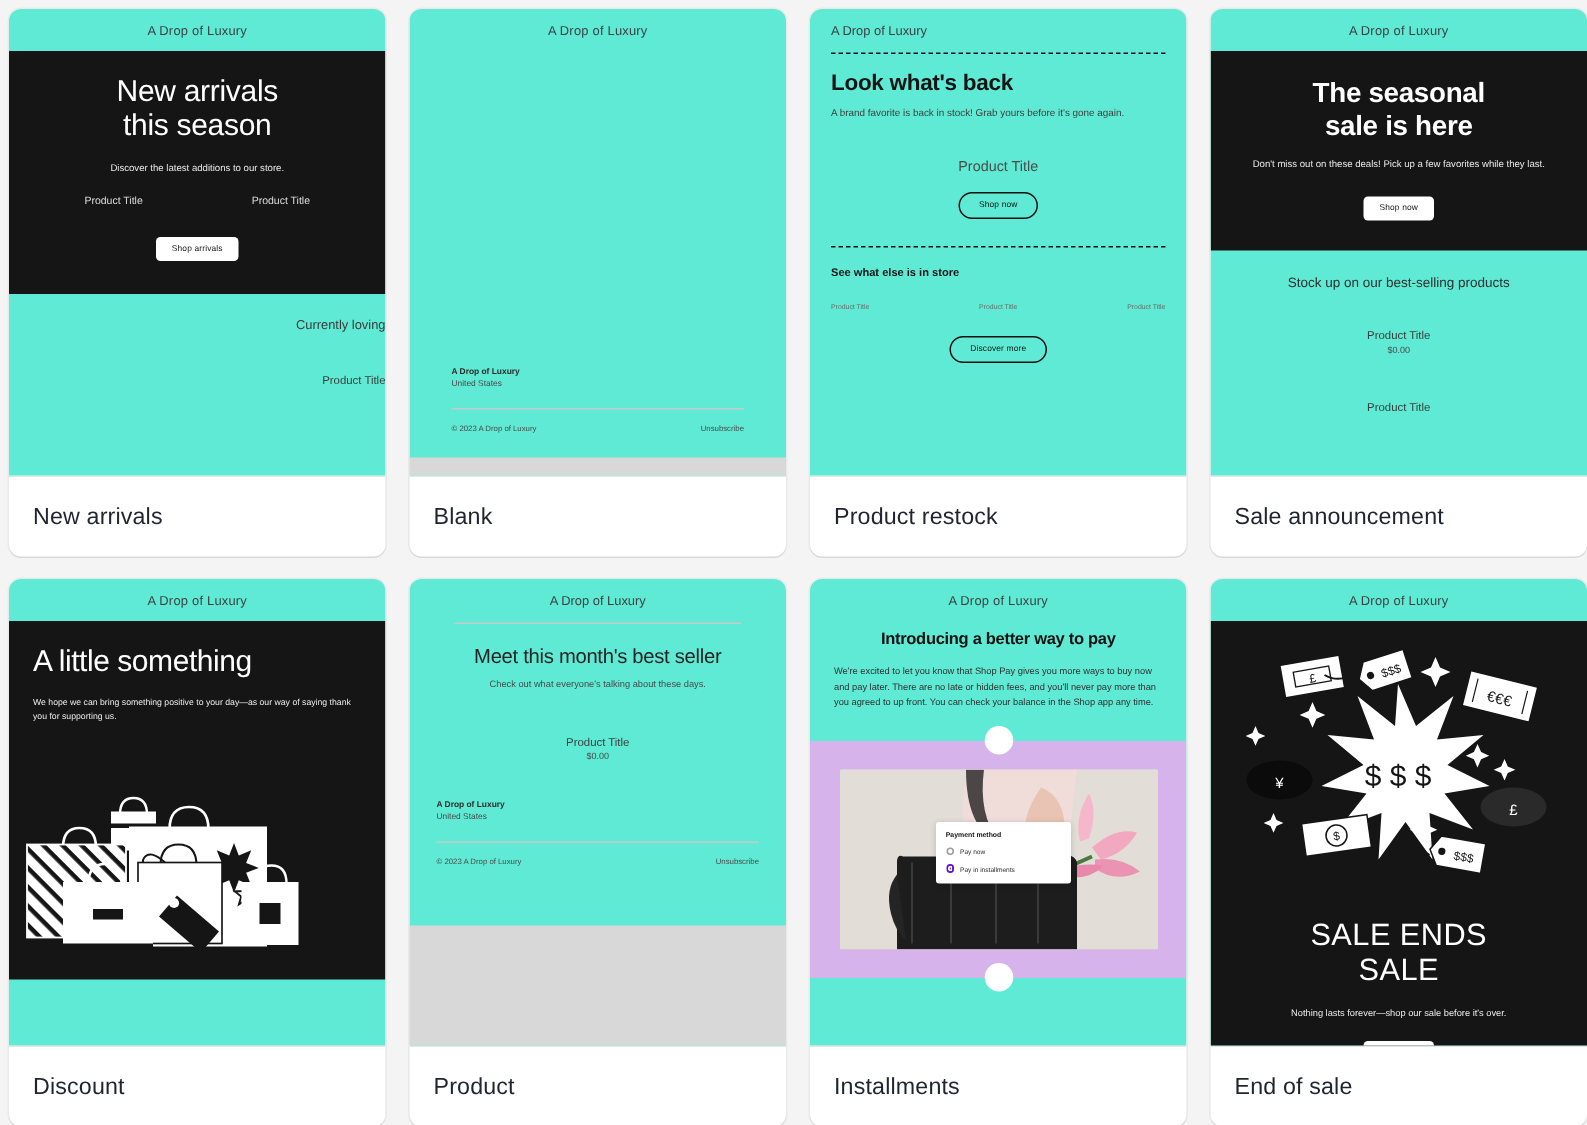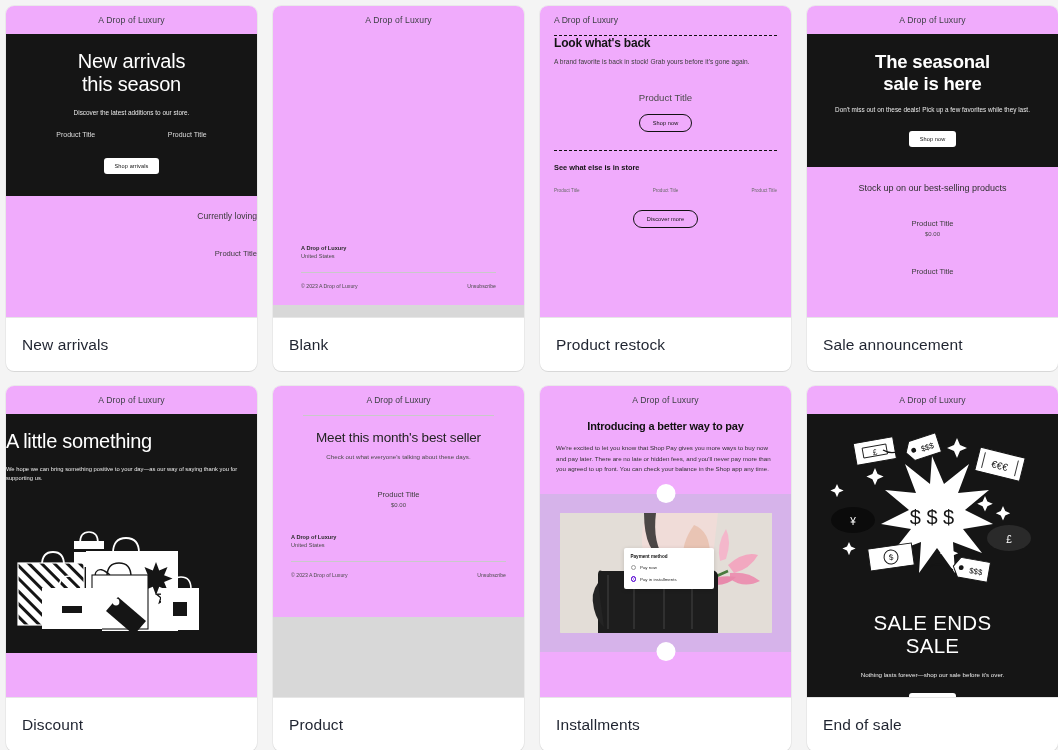--- a/index.html
+++ b/index.html
@@ -20,21 +20,21 @@
     background: #fff;
     border-radius: 8px;
     box-shadow: 0 1px 0 rgba(0,0,0,.07), 0 0 0 1px rgba(0,0,0,.045);
     overflow: hidden;
     display: flex;
     flex-direction: column;
     cursor: pointer;
   }
   .preview {
     height: 311px;
-    background: #f0abfc;
+    background: #5eead4;
     position: relative;
     overflow: hidden;
     flex: none;
   }
   .cardlabel {
     flex: 1;
     border-top: 1px solid #e6e6e6;
     display: flex;
     align-items: center;
     padding: 0 16px;
@@ -113,29 +113,29 @@
   .c1-lower { padding: 15px 0 0; text-align: right; }
   .c1-h { font-size: 8.6px; color: #3a3a3a; }
 
   
   .c2 { display: flex; flex-direction: column; height: 100%; }
   .c2-body { flex: 1; }
   .c2-foot { padding: 0 28px 0; }
 
   
   .c3 { padding: 0 14px; }
-  .c3-h { font-size: 12px; font-weight: 700; color: #141414; letter-spacing: -.2px; }
+  .c3-h { font-size: 15px; font-weight: 700; color: #141414; margin-top: 11px; letter-spacing: -.2px; }
   .c3-p { font-size: 6.6px; line-height: 1.6; color: #3e3e3e; margin-top: 7px; }
   .c3-pt { font-size: 9.6px; color: #4b4b4b; margin-top: 24px; text-align: center; }
   .c3-sub { font-size: 7.4px; font-weight: 700; color: #141414; margin-top: 12px; }
   .c3-grid { display: flex; justify-content: space-between; margin-top: 16px; }
   .c3-grid span { font-size: 4.6px; color: #6a6a6a; }
 
   
-  .c5-hero { background: #151515; color: #fff; padding: 16px 0 0; height: 239px; position: relative; }
+  .c5-hero { background: #151515; color: #fff; padding: 16px 16px 0; height: 239px; position: relative; }
   .c5-t { font-size: 20px; line-height: 1.18; letter-spacing: -.3px; }
   .c5-p { font-size: 5.8px; line-height: 1.55; margin-top: 11px; color: #ececec; }
   .illus { position: absolute; left: 0; right: 0; bottom: 0; width: 100%; }
 
   
   .c6 { padding: 0 18px; }
   .c6-h { font-size: 13.5px; color: #242424; text-align: center; margin-top: 14px; letter-spacing: -.2px; }
   .c6-p { font-size: 6.2px; color: #4a4a4a; text-align: center; margin-top: 8px; }
 
   

